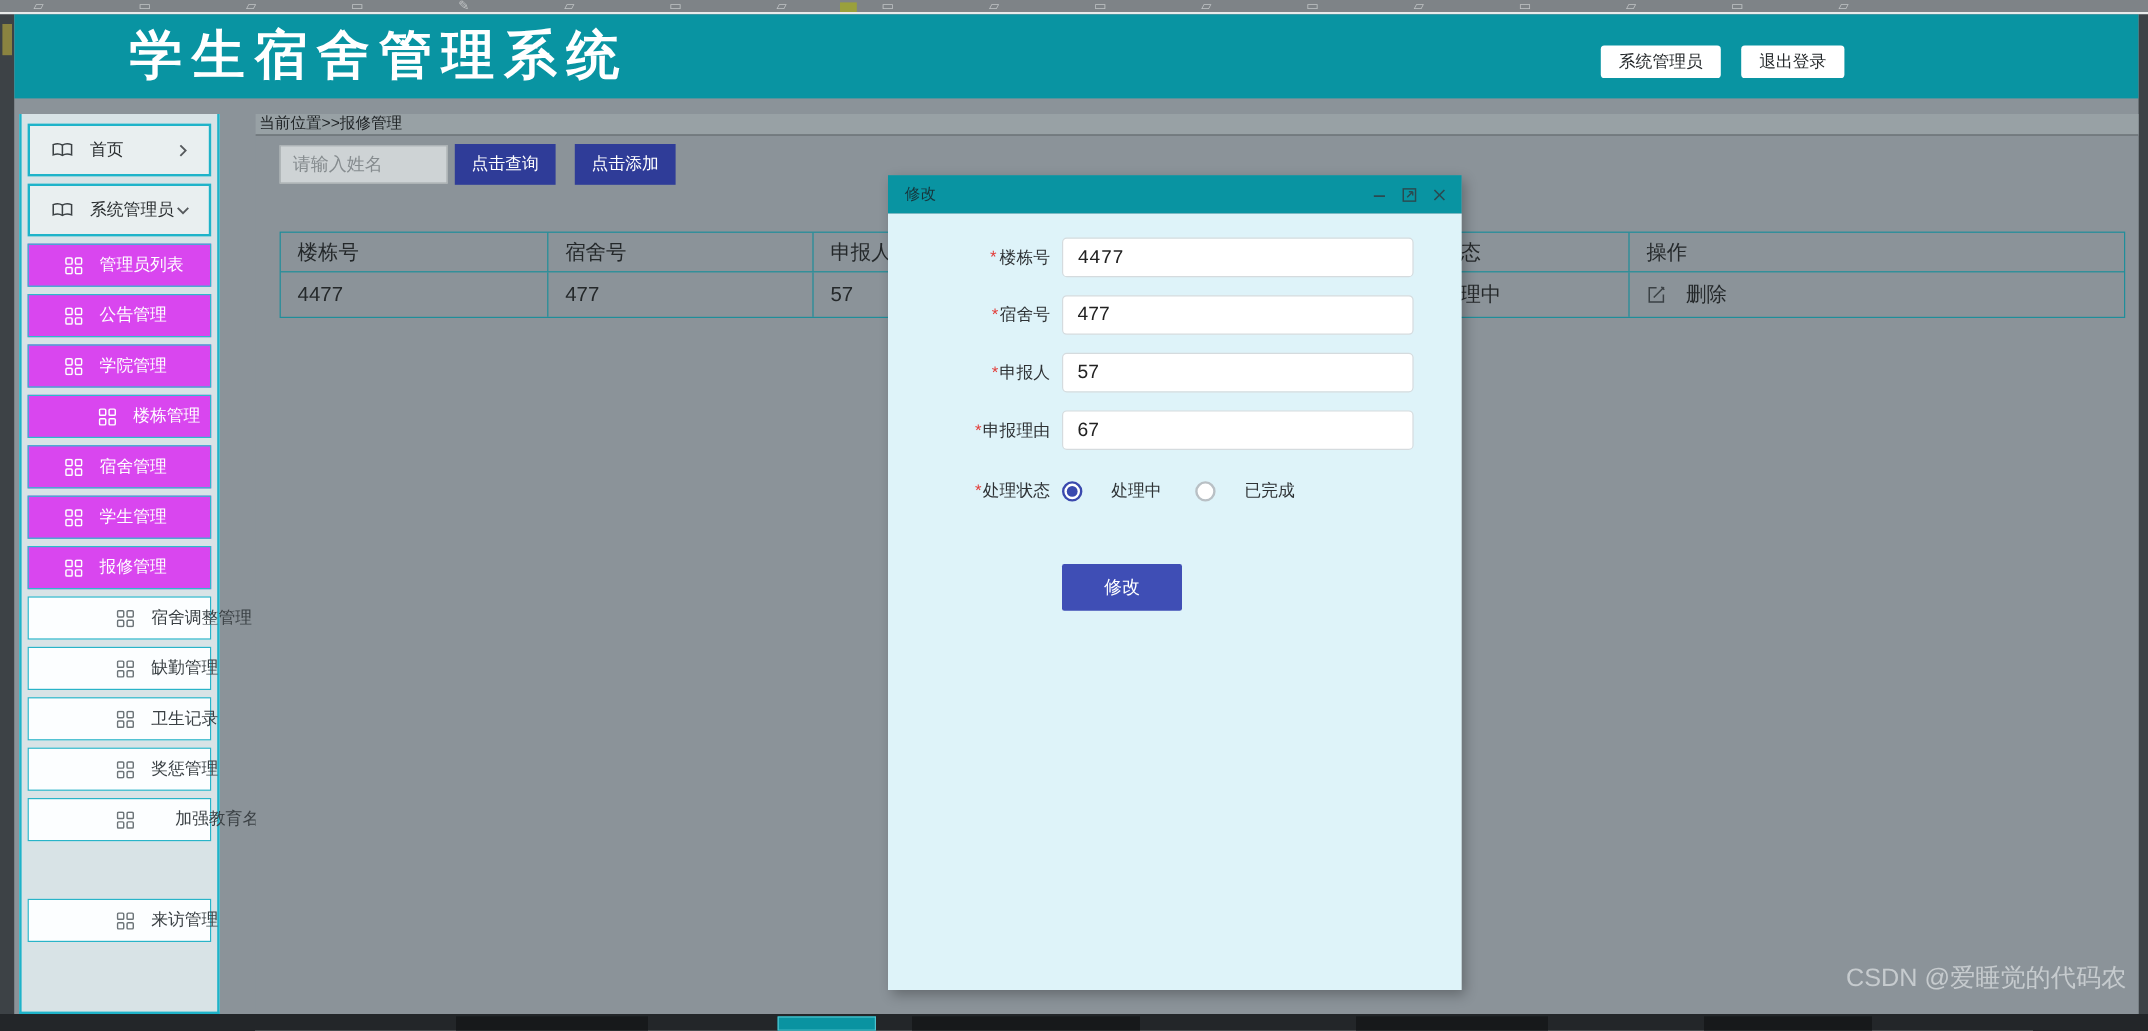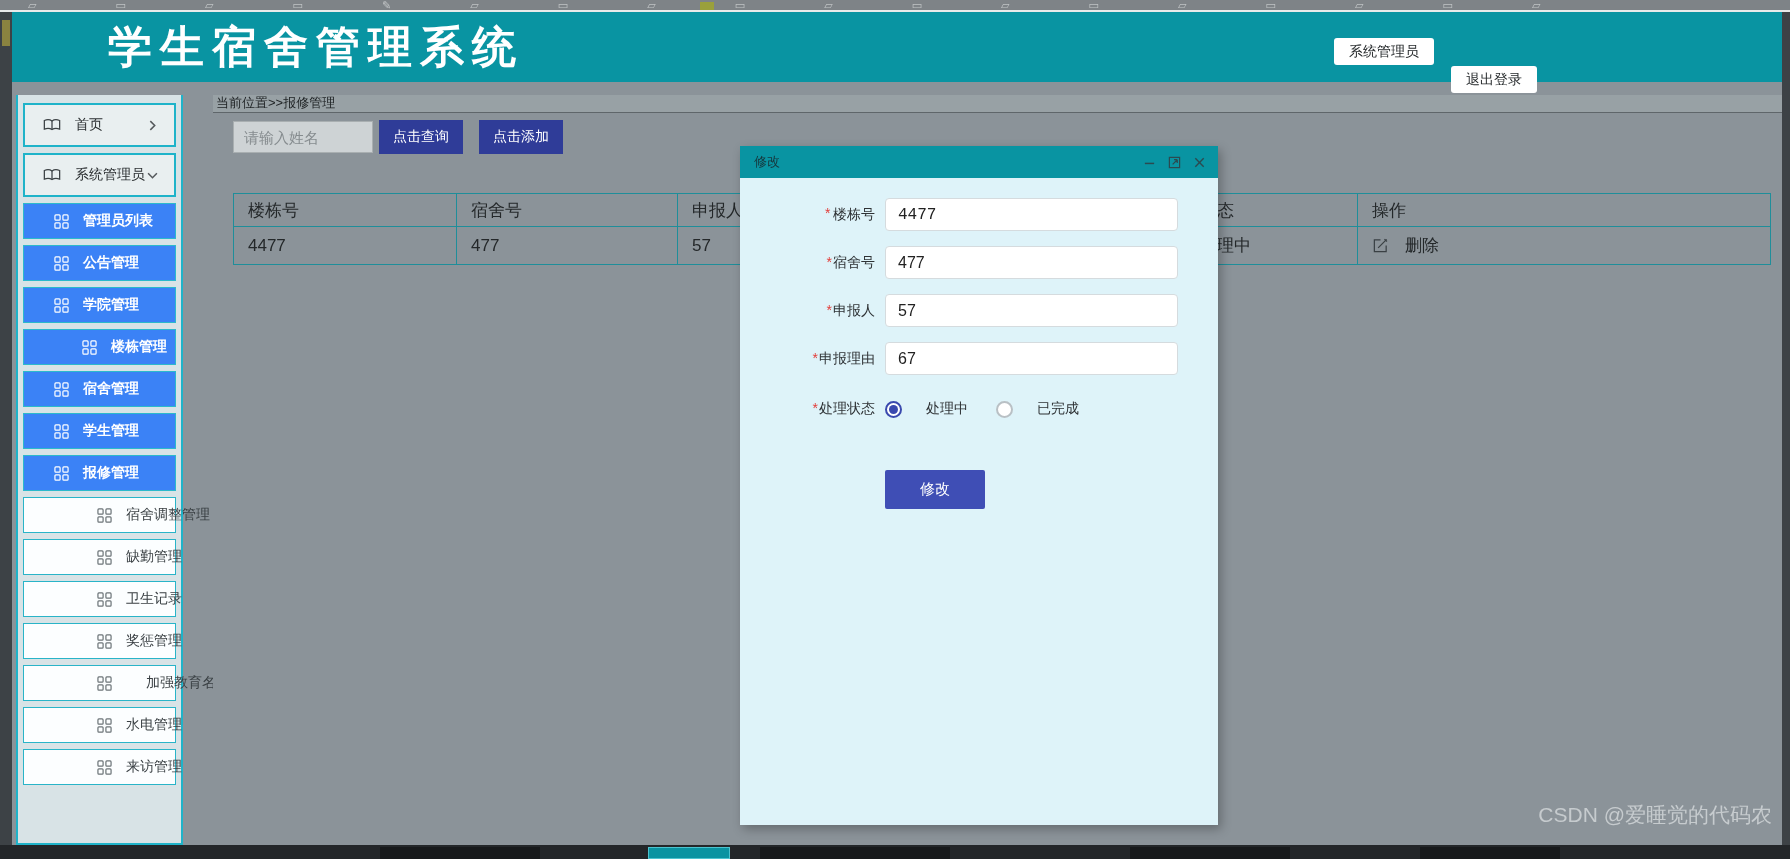--- a/index.html
+++ b/index.html
@@ -22,28 +22,28 @@
 
   
   .app { position:absolute; left:12px; top:12px; width:1770px; height:833px; background:#8b9399; }
 
   .app-header { position:absolute; left:0; top:0; width:100%; height:70px; background:#0994a2; }
   .app-title { position:absolute; left:96px; top:0; height:70px; line-height:70px; color:#ffffff;
     font-family:"DejaVu Serif","Liberation Serif",serif; font-weight:bold; font-size:44px; letter-spacing:8px; }
   .hdr-btn { position:absolute; top:26px; height:27px; background:#ffffff; border:none; border-radius:3px;
     color:#25292b; font-size:14px; padding:0 15px; cursor:pointer; font-family:inherit; }
   .hdr-btn.role { right:348px; }
-  .hdr-btn.logout { right:245px;margin-top:28px; }
+  .hdr-btn.logout { right:245px; }
 
   
   .sidebar { position:absolute; left:4px; top:83px; width:167px; bottom:0; background:#d8e3e6;
     border:2px solid #1fb3c9; border-top:none; }
   .side-item { position:absolute; left:5px; right:5px; display:flex; align-items:center; cursor:pointer; }
   .side-top   { height:44px; background:#e9efF0; border:2px solid #1fb3c9; color:#2a2e30; }
-  .side-teal  { height:36px; background:#3b82f6; border:1px solid #2cb9cc; color:#ffffff;font-weight:bold; }
+  .side-teal  { height:36px; background:#d946ef; border:1px solid #2cb9cc; color:#ffffff; }
   .side-white { height:36px; background:#fcfeff; border:1px solid #29b4c8; color:#3a4044;padding-left:43px; }
   .side-item .mi { margin-left:18px; display:inline-flex; flex:0 0 auto; }
   .side-teal .mi, .side-white .mi { margin-left:30px; }
   .side-item .lbl { margin-left:14px; font-size:14px; white-space:nowrap; }
   .side-item .chev { margin-left:auto; margin-right:16px; display:inline-flex; }
 
   
   .main { position:absolute; left:201px; top:83px; right:0; bottom:0; background:#8b9399; }
   .breadcrumb { position:absolute; left:0; top:0; right:0; height:18px; line-height:16px;
     font-size:13px; color:#1e2224; background:#98a1a5; border-bottom:1px solid #5f666a; padding-left:3px; }
@@ -283,31 +283,20 @@
       <div class="side-item side-white" style="top:570px;gap:20px;">
         <span class="mi">
             <svg width="15" height="15" viewBox="0 0 16 16" fill="none" stroke="#6c7478" stroke-width="1.3">
               <rect x="1" y="1" width="5.5" height="5.5" rx="1"></rect>
               <rect x="9.5" y="1" width="5.5" height="5.5" rx="1"></rect>
               <rect x="1" y="9.5" width="5.5" height="5.5" rx="1"></rect>
               <rect x="9.5" y="9.5" width="5.5" height="5.5" rx="1"></rect>
             </svg>
           </span>
         <span class="lbl">加强教育名单</span>
-      </div>
-      <div class="side-item side-white" style="top:612px;">
-        <span class="mi">
-            <svg width="15" height="15" viewBox="0 0 16 16" fill="none" stroke="#6c7478" stroke-width="1.3">
-              <rect x="1" y="1" width="5.5" height="5.5" rx="1"></rect>
-              <rect x="9.5" y="1" width="5.5" height="5.5" rx="1"></rect>
-              <rect x="1" y="9.5" width="5.5" height="5.5" rx="1"></rect>
-              <rect x="9.5" y="9.5" width="5.5" height="5.5" rx="1"></rect>
-            </svg>
-          </span>
-        <span class="lbl">水电管理</span>
       </div>
       <div class="side-item side-white" style="top:654px;">
         <span class="mi">
             <svg width="15" height="15" viewBox="0 0 16 16" fill="none" stroke="#6c7478" stroke-width="1.3">
               <rect x="1" y="1" width="5.5" height="5.5" rx="1"></rect>
               <rect x="9.5" y="1" width="5.5" height="5.5" rx="1"></rect>
               <rect x="1" y="9.5" width="5.5" height="5.5" rx="1"></rect>
               <rect x="9.5" y="9.5" width="5.5" height="5.5" rx="1"></rect>
             </svg>
           </span>

